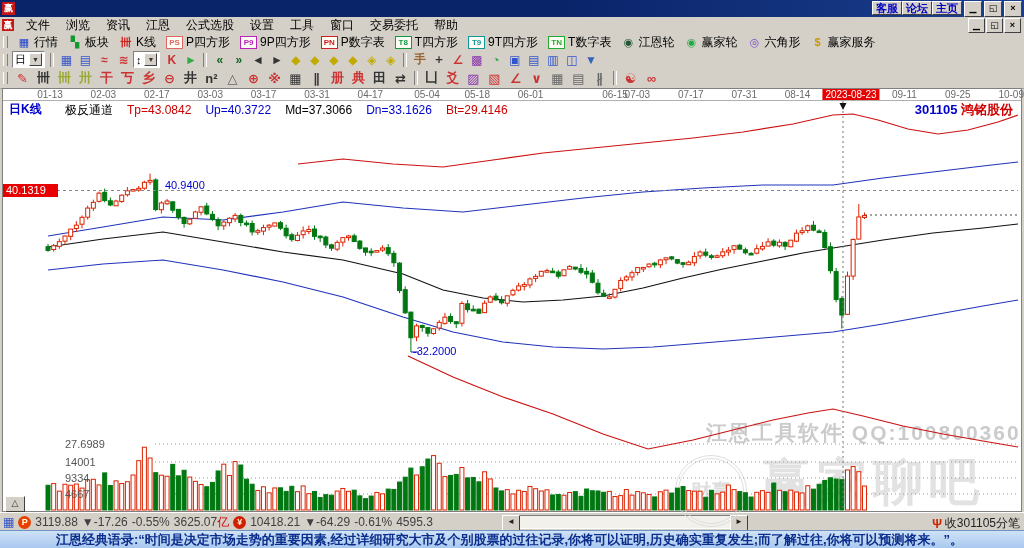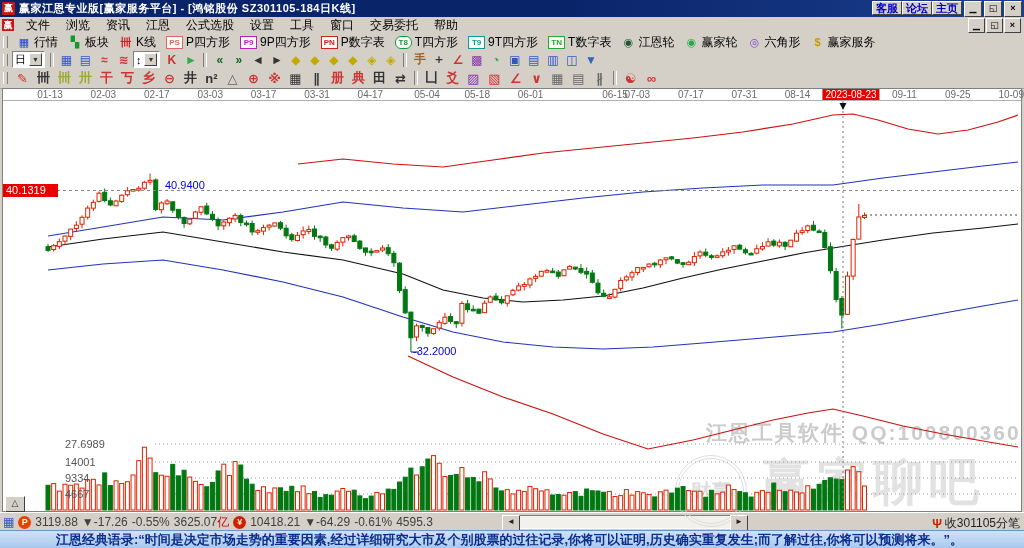--- a/index.html
+++ b/index.html
@@ -88,21 +88,20 @@
     color:#0b2e8c;font-size:13px;font-weight:bold;line-height:18px;padding-left:56px;
     white-space:nowrap;overflow:hidden;}
 </style>
 </head>
 <body>
 
 <div class="win">
 
   <div class="titlebar">
     <span class="tl-icon">赢</span>
-    <span class="tl-text">赢家江恩专业版[赢家服务平台] - [鸿铭股份  SZ301105-184日K线]</span>
     <span class="tl-right">
       <span id="tl-links"><span class="tl-link">客服</span><span class="tl-link">论坛</span><span class="tl-link">主页</span></span>
       <span class="wbtn">▁</span>
       <span class="wbtn">◱</span>
       <span class="wbtn">×</span>
     </span>
   </div>
 
   <div class="menubar">
     <span class="tl-icon" style="width:12px;height:12px;line-height:12px;">赢</span>
@@ -146,21 +145,21 @@
         </span>
         <span class="tb1-btn">
           <span class="tb1-ic boxed" style="color: rgb(187, 34, 187); border-color: rgb(187, 34, 187);">P9</span>
           <span>9P四方形</span>
         </span>
         <span class="tb1-btn">
           <span class="tb1-ic boxed" style="color: rgb(204, 34, 34); border-color: rgb(204, 34, 34);">PN</span>
           <span>P数字表</span>
         </span>
         <span class="tb1-btn">
-          <span class="tb1-ic boxed" style="color: rgb(17, 153, 68); border-color: rgb(17, 153, 68); border-radius: 6px;">T8</span>
+          <span class="tb1-ic boxed" style="color: rgb(17, 153, 68); border-color: rgb(17, 153, 68);">T8</span>
           <span>T四方形</span>
         </span>
         <span class="tb1-btn">
           <span class="tb1-ic boxed" style="color: rgb(17, 153, 153); border-color: rgb(17, 153, 153);">T9</span>
           <span>9T四方形</span>
         </span>
         <span class="tb1-btn">
           <span class="tb1-ic boxed" style="color: rgb(34, 170, 51); border-color: rgb(34, 170, 51);">TN</span>
           <span>T数字表</span>
         </span>
@@ -279,20 +278,28 @@
         <span class="dlabel" style="left: 568px; margin-left: 44px;">06-15</span>
         <span class="dlabel" style="left: 634.4px;">07-03</span>
         <span class="dlabel" style="left: 687.8px;">07-17</span>
         <span class="dlabel" style="left: 741.2px;">07-31</span>
         <span class="dlabel" style="left: 794.6px;">08-14</span>
         <span class="dlabel hot" style="left: 848px;">2023-08-23</span>
         <span class="dlabel" style="left: 901.4px;">09-11</span>
         <span class="dlabel" style="left: 954.8px;">09-25</span>
         <span class="dlabel" style="left: 1008.2px;">10-09</span>
       </div>
+    <div class="irow">
+      <span class="klabel">日K线</span>
+      <span class="ind" id="ind-values"><span>极反通道</span><span style="color: rgb(204, 0, 0);">Tp=43.0842</span><span style="color: rgb(0, 0, 204);">Up=40.3722</span><span style="color: rgb(0, 0, 0);">Md=37.3066</span><span style="color: rgb(0, 0, 204);">Dn=33.1626</span><span style="color: rgb(204, 0, 0);">Bt=29.4146</span></span>
+      <span class="stockid">
+        <span style="color:#0000cc;">301105</span>
+        <span style="color:#cc0000;">鸿铭股份</span>
+      </span>
+    </div>
 
     <div class="wm1">江恩工具软件  QQ:100800360</div>
     <div class="wm2">赢家聊吧</div>
     <div class="wmlogo">财赢</div>
 
     <svg class="plot" id="ksvg" width="1020" height="424" viewBox="0 88 1020 424" preserveAspectRatio="none">
         <line x1="152" y1="443" x2="1015" y2="443" stroke="#9a9a9a" stroke-dasharray="1,3"></line>
         <line x1="152" y1="461" x2="1015" y2="461" stroke="#9a9a9a" stroke-dasharray="1,3"></line>
         <line x1="152" y1="477" x2="1015" y2="477" stroke="#9a9a9a" stroke-dasharray="1,3"></line>
         <line x1="152" y1="493" x2="1015" y2="493" stroke="#9a9a9a" stroke-dasharray="1,3"></line>

